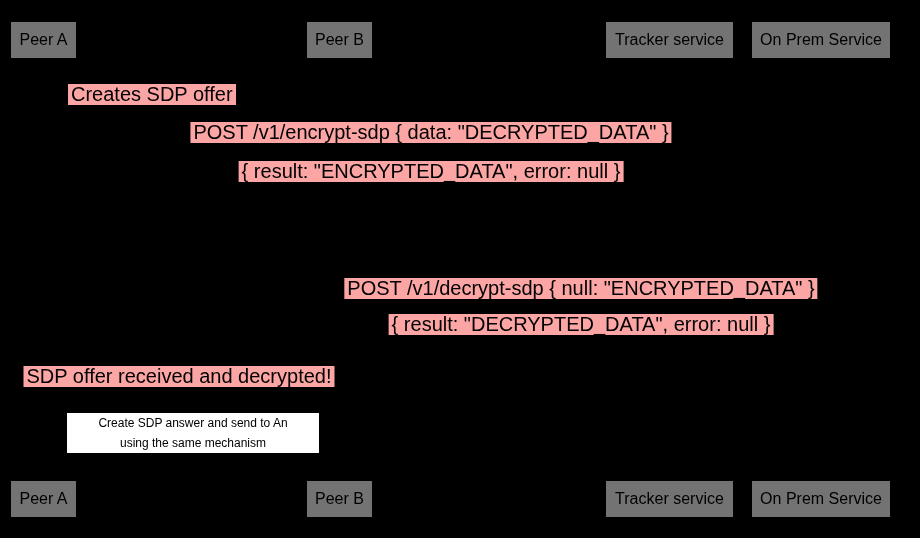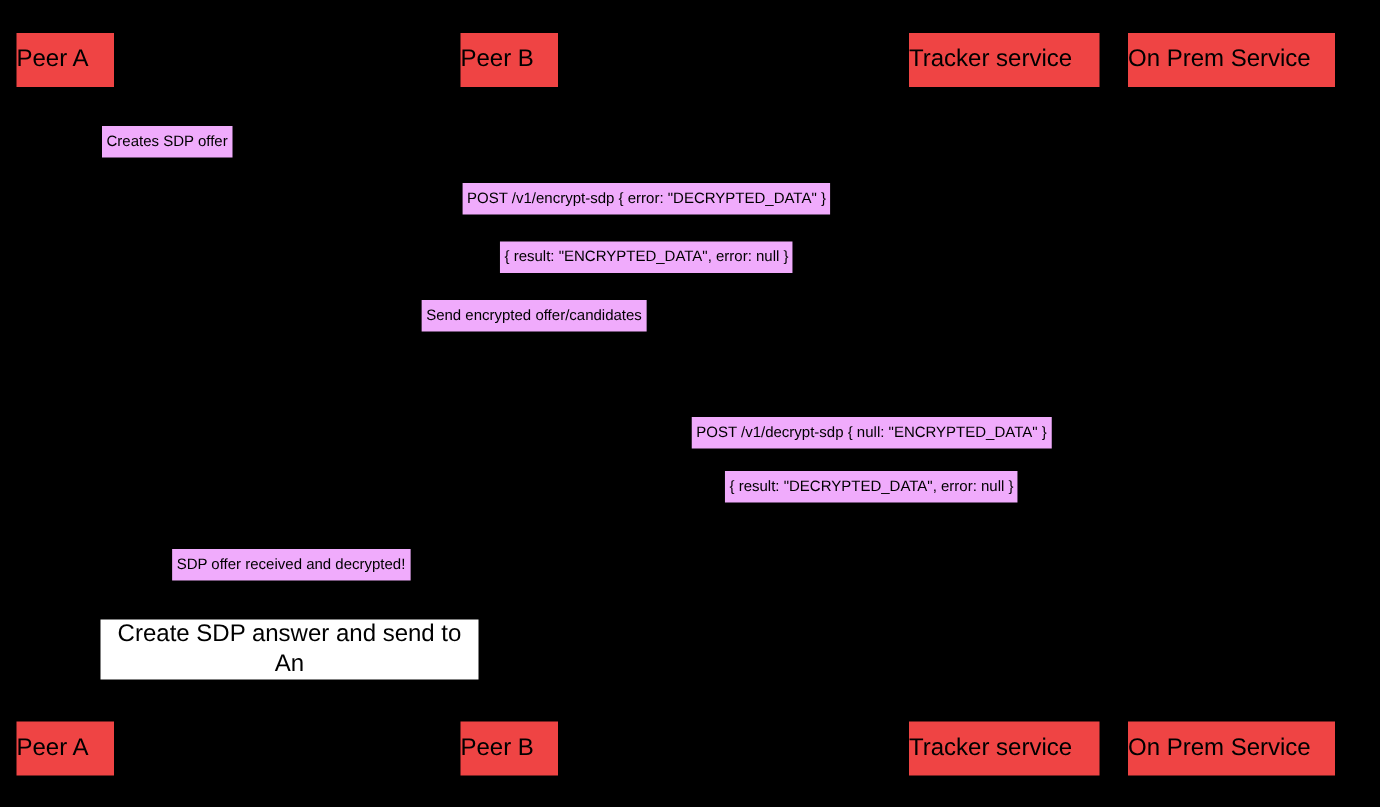--- a/index.html
+++ b/index.html
@@ -27,43 +27,44 @@
   .self-arrow {
     position: absolute;
     width: 30px;
     height: 12px;
     border: 1px solid #000000;
     background: transparent;
   }
   .actor {
     position: absolute;
     height: 36px;
-    background: #ef4444;
+    background: #737373;
     color: #000000;
     font-size: 16px;
     display: flex;
     align-items: center;
+    justify-content: center;
     box-sizing: border-box;
   }
   .msg {
     position: absolute;
-    background: #f0abfc;
+    background: #fca5a5;
     color: #000000;
-    font-size: 10px;
+    font-size: 20px;
     line-height: 19px;
     padding: 1px 3px;
     white-space: nowrap;
     text-align: center;
   }
   .msg.centered { transform: translateX(-50%); }
   .note {
     position: absolute;
     background: #ffffff;
     color: #000000;
-    font-size: 16px;
+    font-size: 12px;
     line-height: 20px;
     text-align: center;
     box-sizing: border-box;
   }
 </style>
 </head>
 <body>
 
 <div class="stage">
 
@@ -89,32 +90,31 @@
   </div>
   <div class="actor" style="left:606px;top:22px;width:127px">
     <span>Tracker service</span>
   </div>
   <div class="actor" style="left:752px;top:22px;width:138px">
     <span>On Prem Service</span>
   </div>
 
   <div class="msg" style="left:68px;top:84px">Creates SDP offer</div>
 
-  <div class="msg centered" style="left:431px;top:122px">POST /v1/encrypt-sdp { error: "DECRYPTED_DATA" }</div>
+  <div class="msg centered" style="left:431px;top:122px">POST /v1/encrypt-sdp { data: "DECRYPTED_DATA" }</div>
 
   <div class="msg centered" style="left:431px;top:161px">{ result: "ENCRYPTED_DATA", error: null }</div>
 
-  <div class="msg centered" style="left:356px;top:200px">Send encrypted offer/candidates</div>
 
 
   <div class="msg centered" style="left:581px;top:278px">POST /v1/decrypt-sdp { null: "ENCRYPTED_DATA" }</div>
 
   <div class="msg centered" style="left:581px;top:314px">{ result: "DECRYPTED_DATA", error: null }</div>
 
-  <div class="msg centered" style="left:194px;top:366px">SDP offer received and decrypted!</div>
+  <div class="msg centered" style="left:179px;top:366px">SDP offer received and decrypted!</div>
 
   <div class="note" style="left:67px;top:413px;width:252px;height:40px">
     <div>Create SDP answer and send to An</div>
     <div>using the same mechanism</div>
   </div>
 
   <div class="actor" style="left:11px;top:481px;width:65px">
     <span>Peer A</span>
   </div>
   <div class="actor" style="left:307px;top:481px;width:65px">

